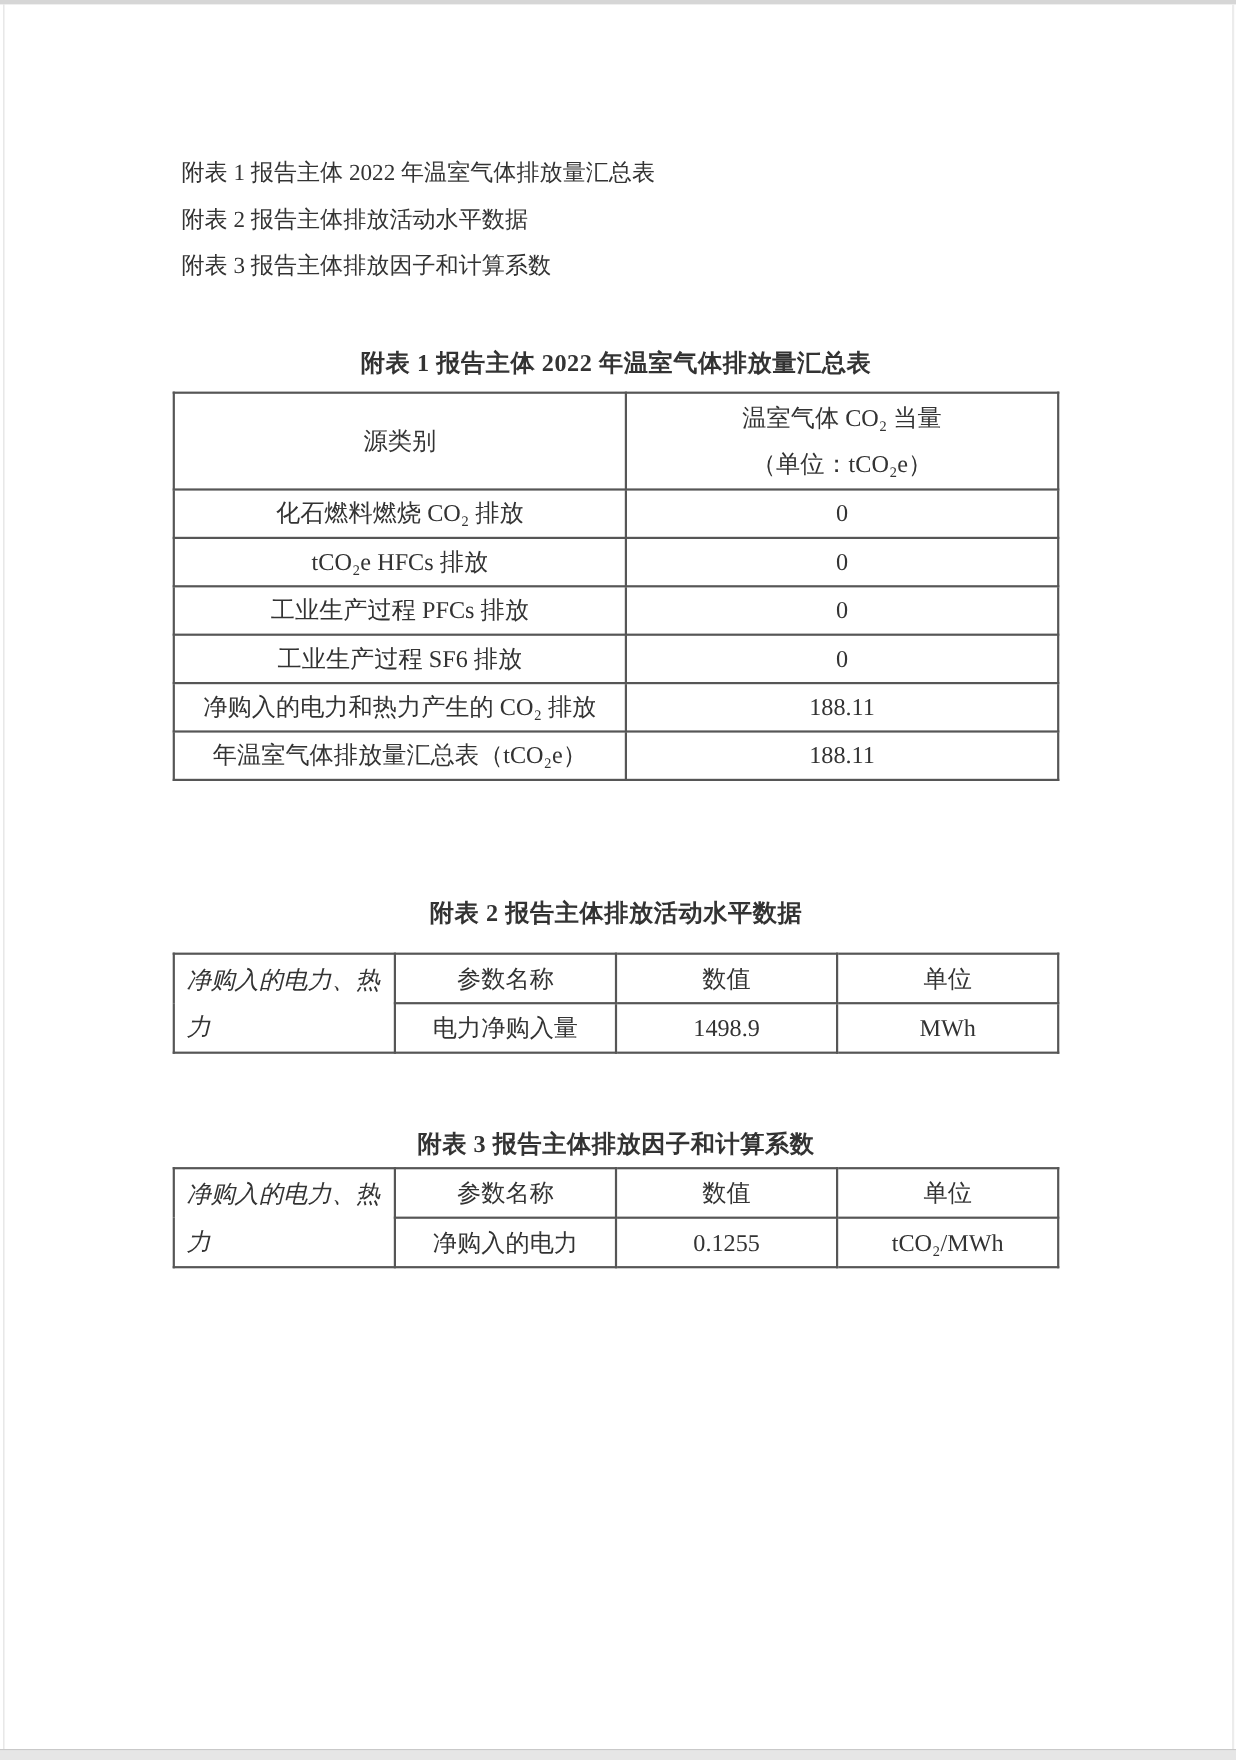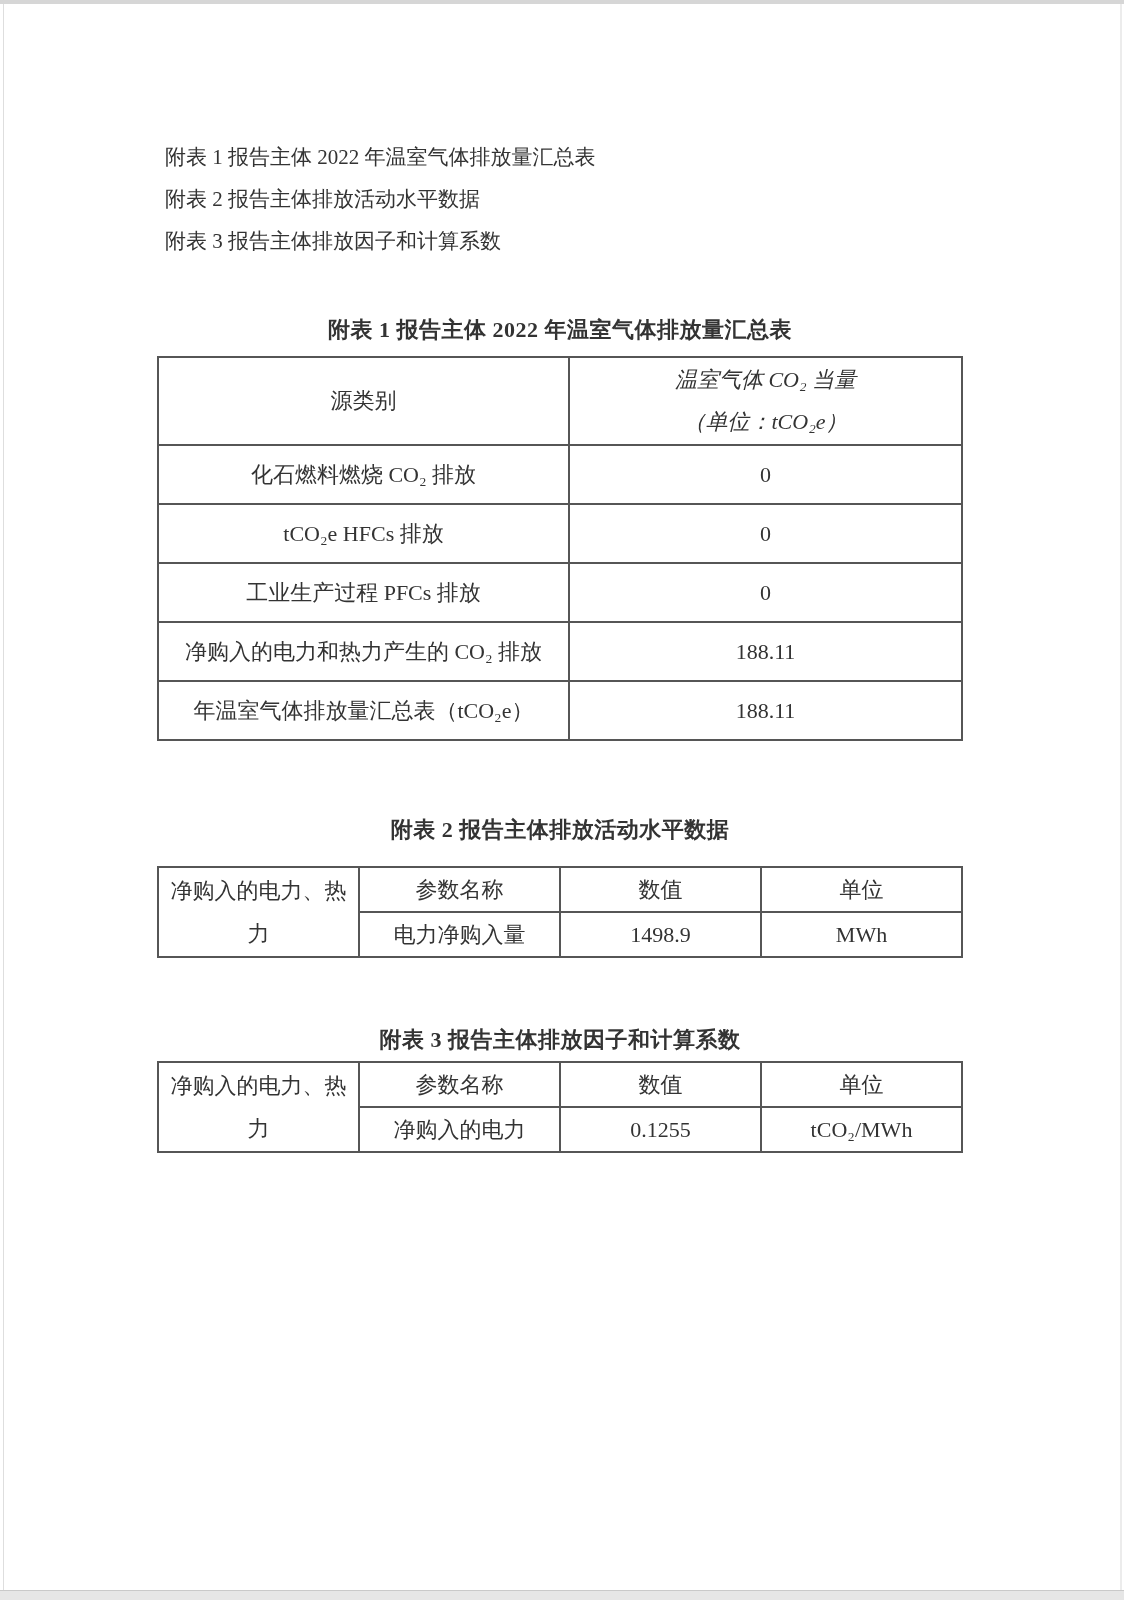--- a/index.html
+++ b/index.html
@@ -37,28 +37,28 @@
     font-size:22px;
   }
   td {
     border:2px solid #565656;
     text-align:center; vertical-align:middle;
     padding:0 6px;
   }
   .table-1 { top:356px; }
   .table-1 td.src { width:411px; }
   .table-1 tr.hdr td { height:88px; }
-  .table-1 tr.body td { height:59px; }
-  .hdr2line { line-height:42px;font-style:italic; }
+  .table-1 tr.body td { height:44px; }
+  .hdr2line { line-height:42px; }
 
   .table-2 { top:866px; }
   .table-3 { top:1061px; }
   .table-2 td, .table-3 td { width:201px; height:45px; }
   .cat-cell .wrap {
-    display:inline-block; width:178px; line-height:43px; text-align:center;
+    display:inline-block; width:178px; line-height:43px; text-align:left;font-style:italic;
   }
 </style>
 </head>
 <body>
 
 <div class="chrome-top"></div>
 <div class="chrome-left"></div>
 <div class="chrome-right"></div>
 <div class="chrome-bottom"></div>
 
@@ -82,20 +82,24 @@
   <tr class="body">
     <td class="src">化石燃料燃烧 CO₂ 排放</td>
     <td>0</td>
   </tr>
   <tr class="body">
     <td class="src">tCO₂e HFCs 排放</td>
     <td>0</td>
   </tr>
   <tr class="body">
     <td class="src">工业生产过程 PFCs 排放</td>
+    <td>0</td>
+  </tr>
+  <tr class="body">
+    <td class="src">工业生产过程 SF6 排放</td>
     <td>0</td>
   </tr>
   <tr class="body">
     <td class="src">净购入的电力和热力产生的 CO₂ 排放</td>
     <td>188.11</td>
   </tr>
   <tr class="body">
     <td class="src">年温室气体排放量汇总表（tCO₂e）</td>
     <td>188.11</td>
   </tr>

